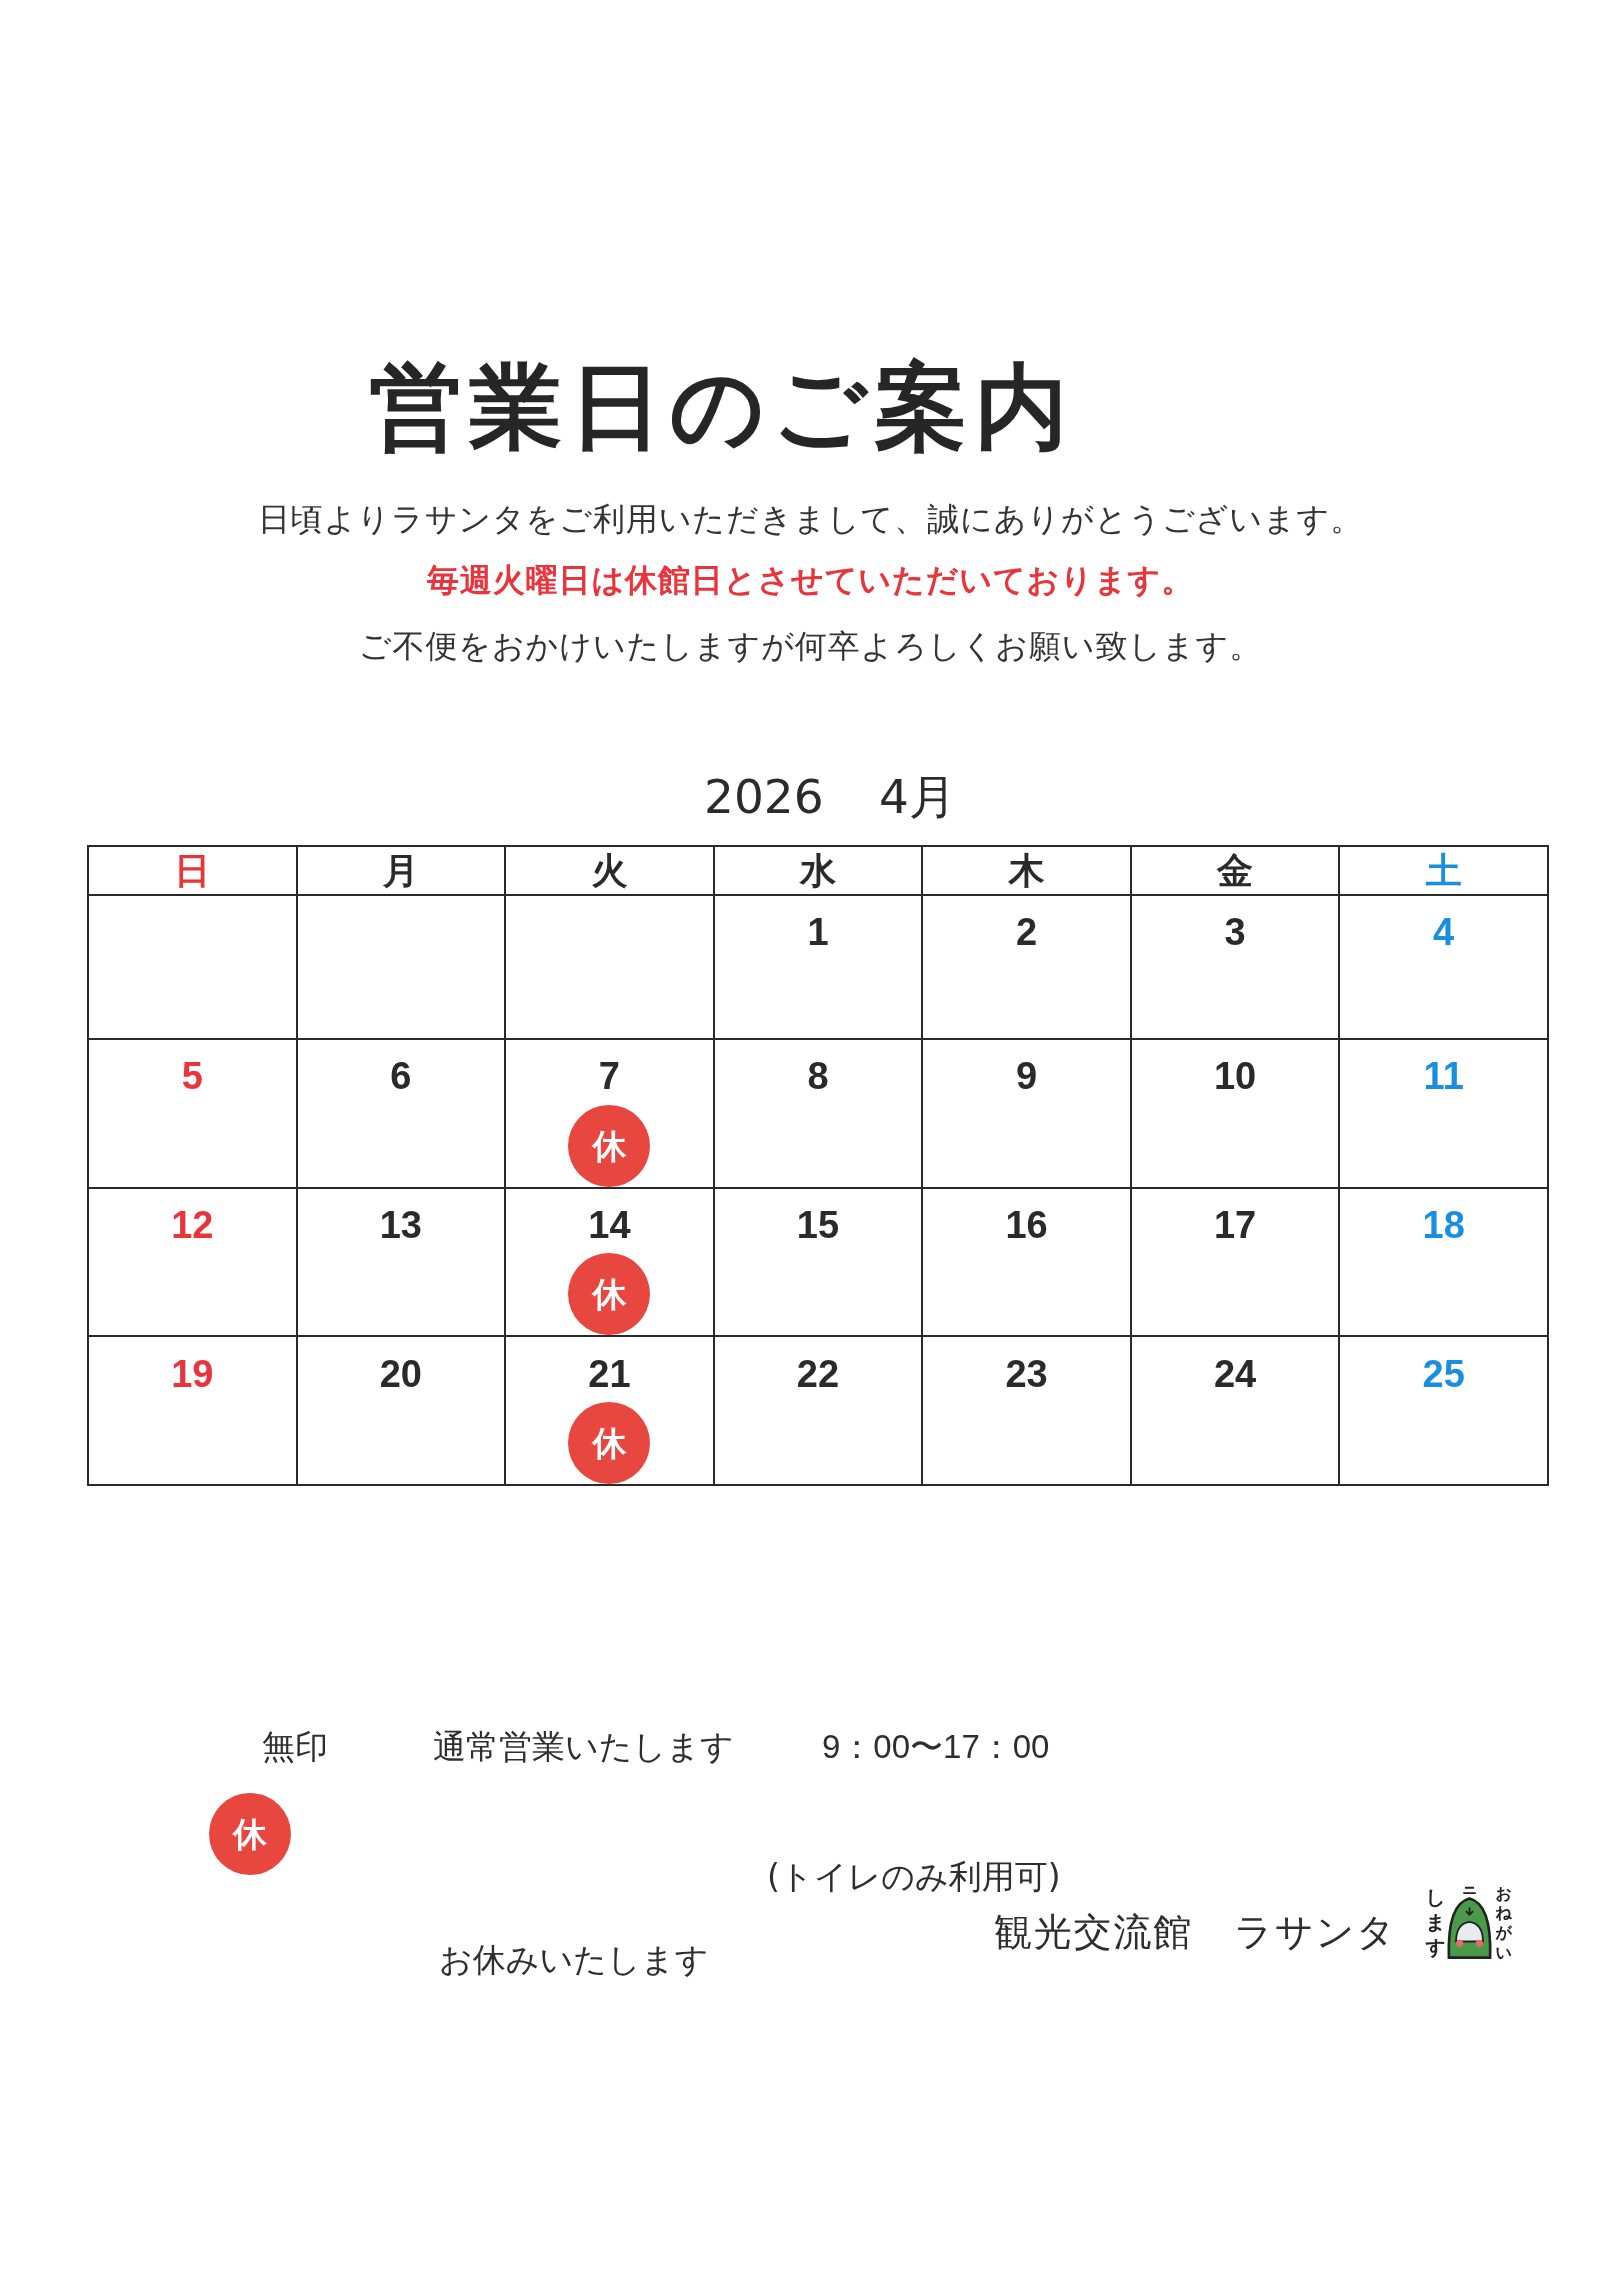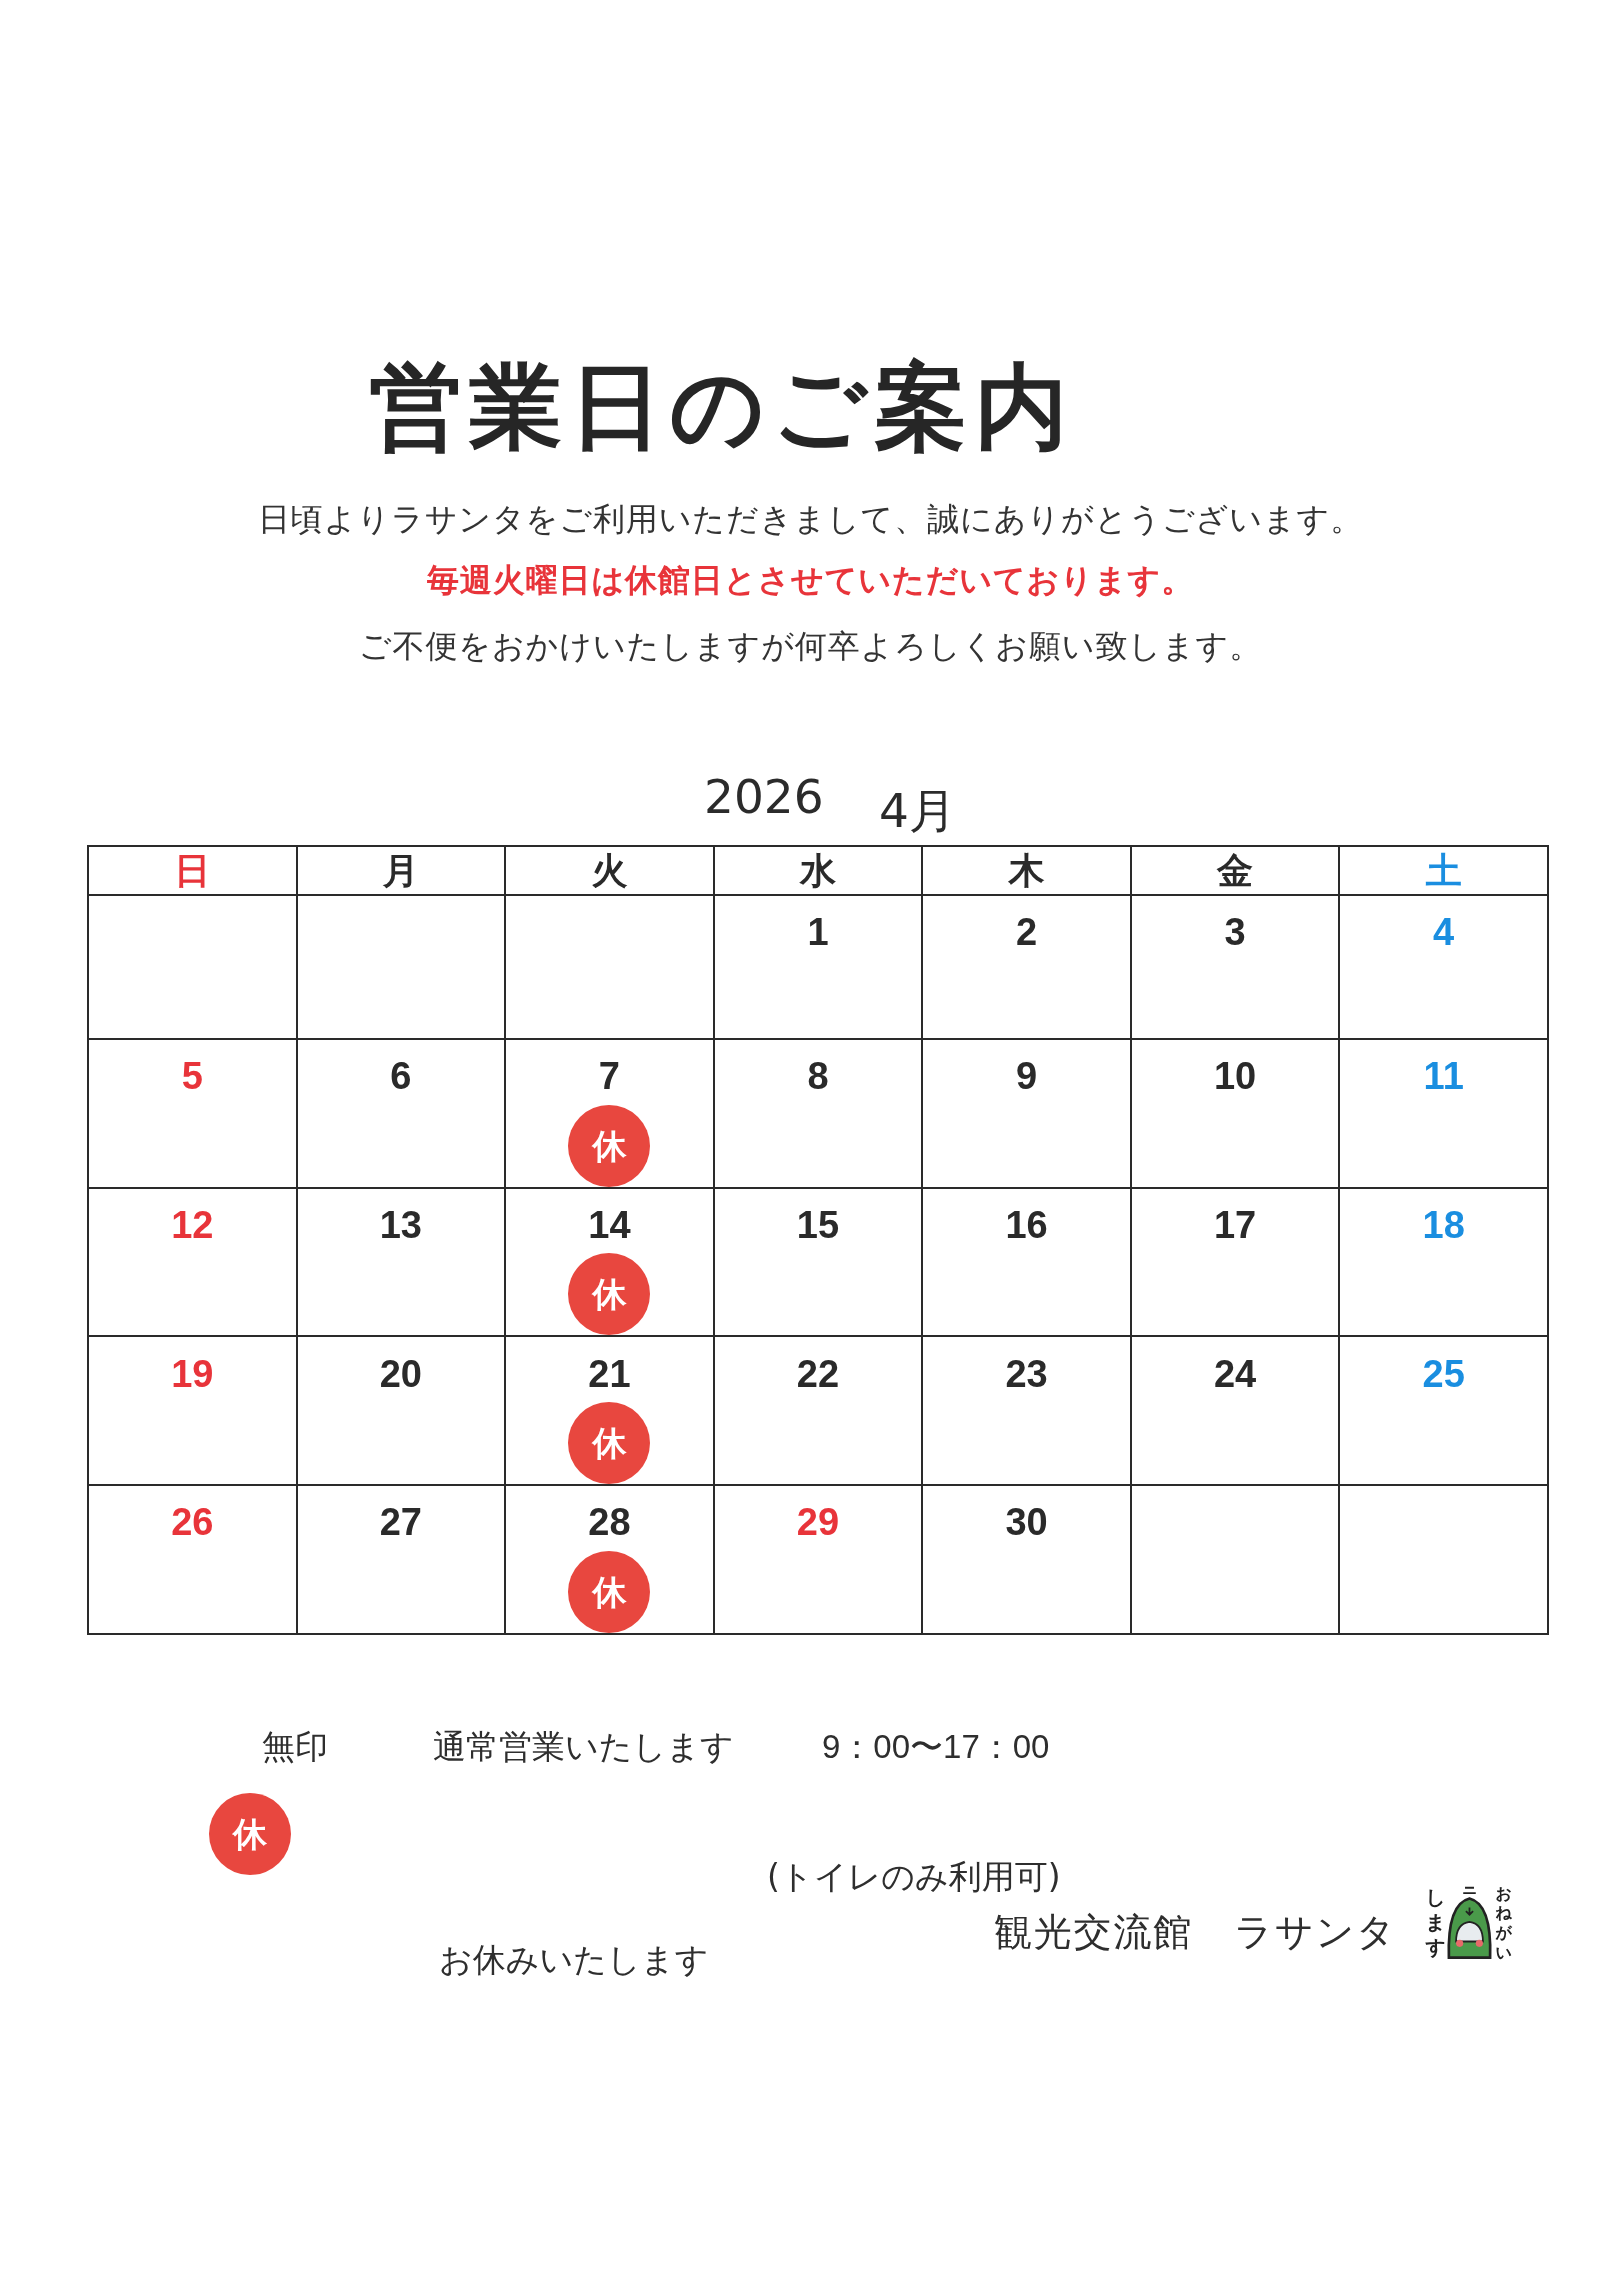--- a/index.html
+++ b/index.html
@@ -11,21 +11,21 @@
   .title {
     left: 0; width: 1444px; top: 349px; text-align: center;
     font-size: 93px; font-weight: bold; letter-spacing: 7.2px; color: #262626; line-height: 116px;
   }
   .intro { left: 0; width: 1621px; text-align: center; font-size: 32px; line-height: 39px; color: #333; letter-spacing: 0.9px; }
   .intro.l1 { top: 500px; }
   .intro.l2 { top: 561px; font-weight: bold; color: #e8343a; }
   .intro.l3 { top: 627px; }
   .ym { top: 768px; font-size: 47px; line-height: 57px; color: #2b2b2b; }
   .ym.year { left: 656px; margin-left: 48px; }
-  .ym.month { left: 879px; margin-top: 14px; }
+  .ym.month { left: 879px; }
   table.cal {
     position: absolute; left: 87px; top: 845px; width: 1462px;
     border-collapse: collapse; table-layout: fixed;
   }
   table.cal th, table.cal td { border: 2.7px solid #2a2a2a; padding: 0; text-align: center; }
   table.cal th { height: 47px; font-size: 36px; font-weight: bold; line-height: 47px; color: #2a2a2a; }
   table.cal td { height: 142px; vertical-align: top; }
   .dnum { display: block; margin-top: 14.3px; font-size: 38px; font-weight: bold; line-height: 45px; color: #2a2a2a; font-family: "Liberation Sans", sans-serif; }
   .sun { color: #e8343a !important; }
   .sat { color: #1a8ee0 !important; }
@@ -151,40 +151,20 @@
         <td>
           <span class="dnum">23</span>
         </td>
         <td>
           <span class="dnum">24</span>
         </td>
         <td>
           <span class="dnum sat">25</span>
         </td>
       </tr>
-      <tr>
-        <td>
-          <span class="dnum sun">26</span>
-        </td>
-        <td>
-          <span class="dnum">27</span>
-        </td>
-        <td>
-          <span class="dnum">28</span>
-          <span class="closed">休</span>
-        </td>
-        <td>
-          <span class="dnum hol">29</span>
-        </td>
-        <td>
-          <span class="dnum">30</span>
-        </td>
-        <td></td>
-        <td></td>
-      </tr>
     </tbody>
 </table>
 
 <div class="abs legend lg1-label">無印</div>
 <div class="abs legend lg1-text">通常営業いたします</div>
 <div class="abs legend lg1-hours">9：00〜17：00</div>
 <div class="abs lg2-circle">休</div>
 <div class="abs legend lg2-text">お休みいたします</div>
 <div class="abs legend lg2-note">(トイレのみ利用可)</div>
 

